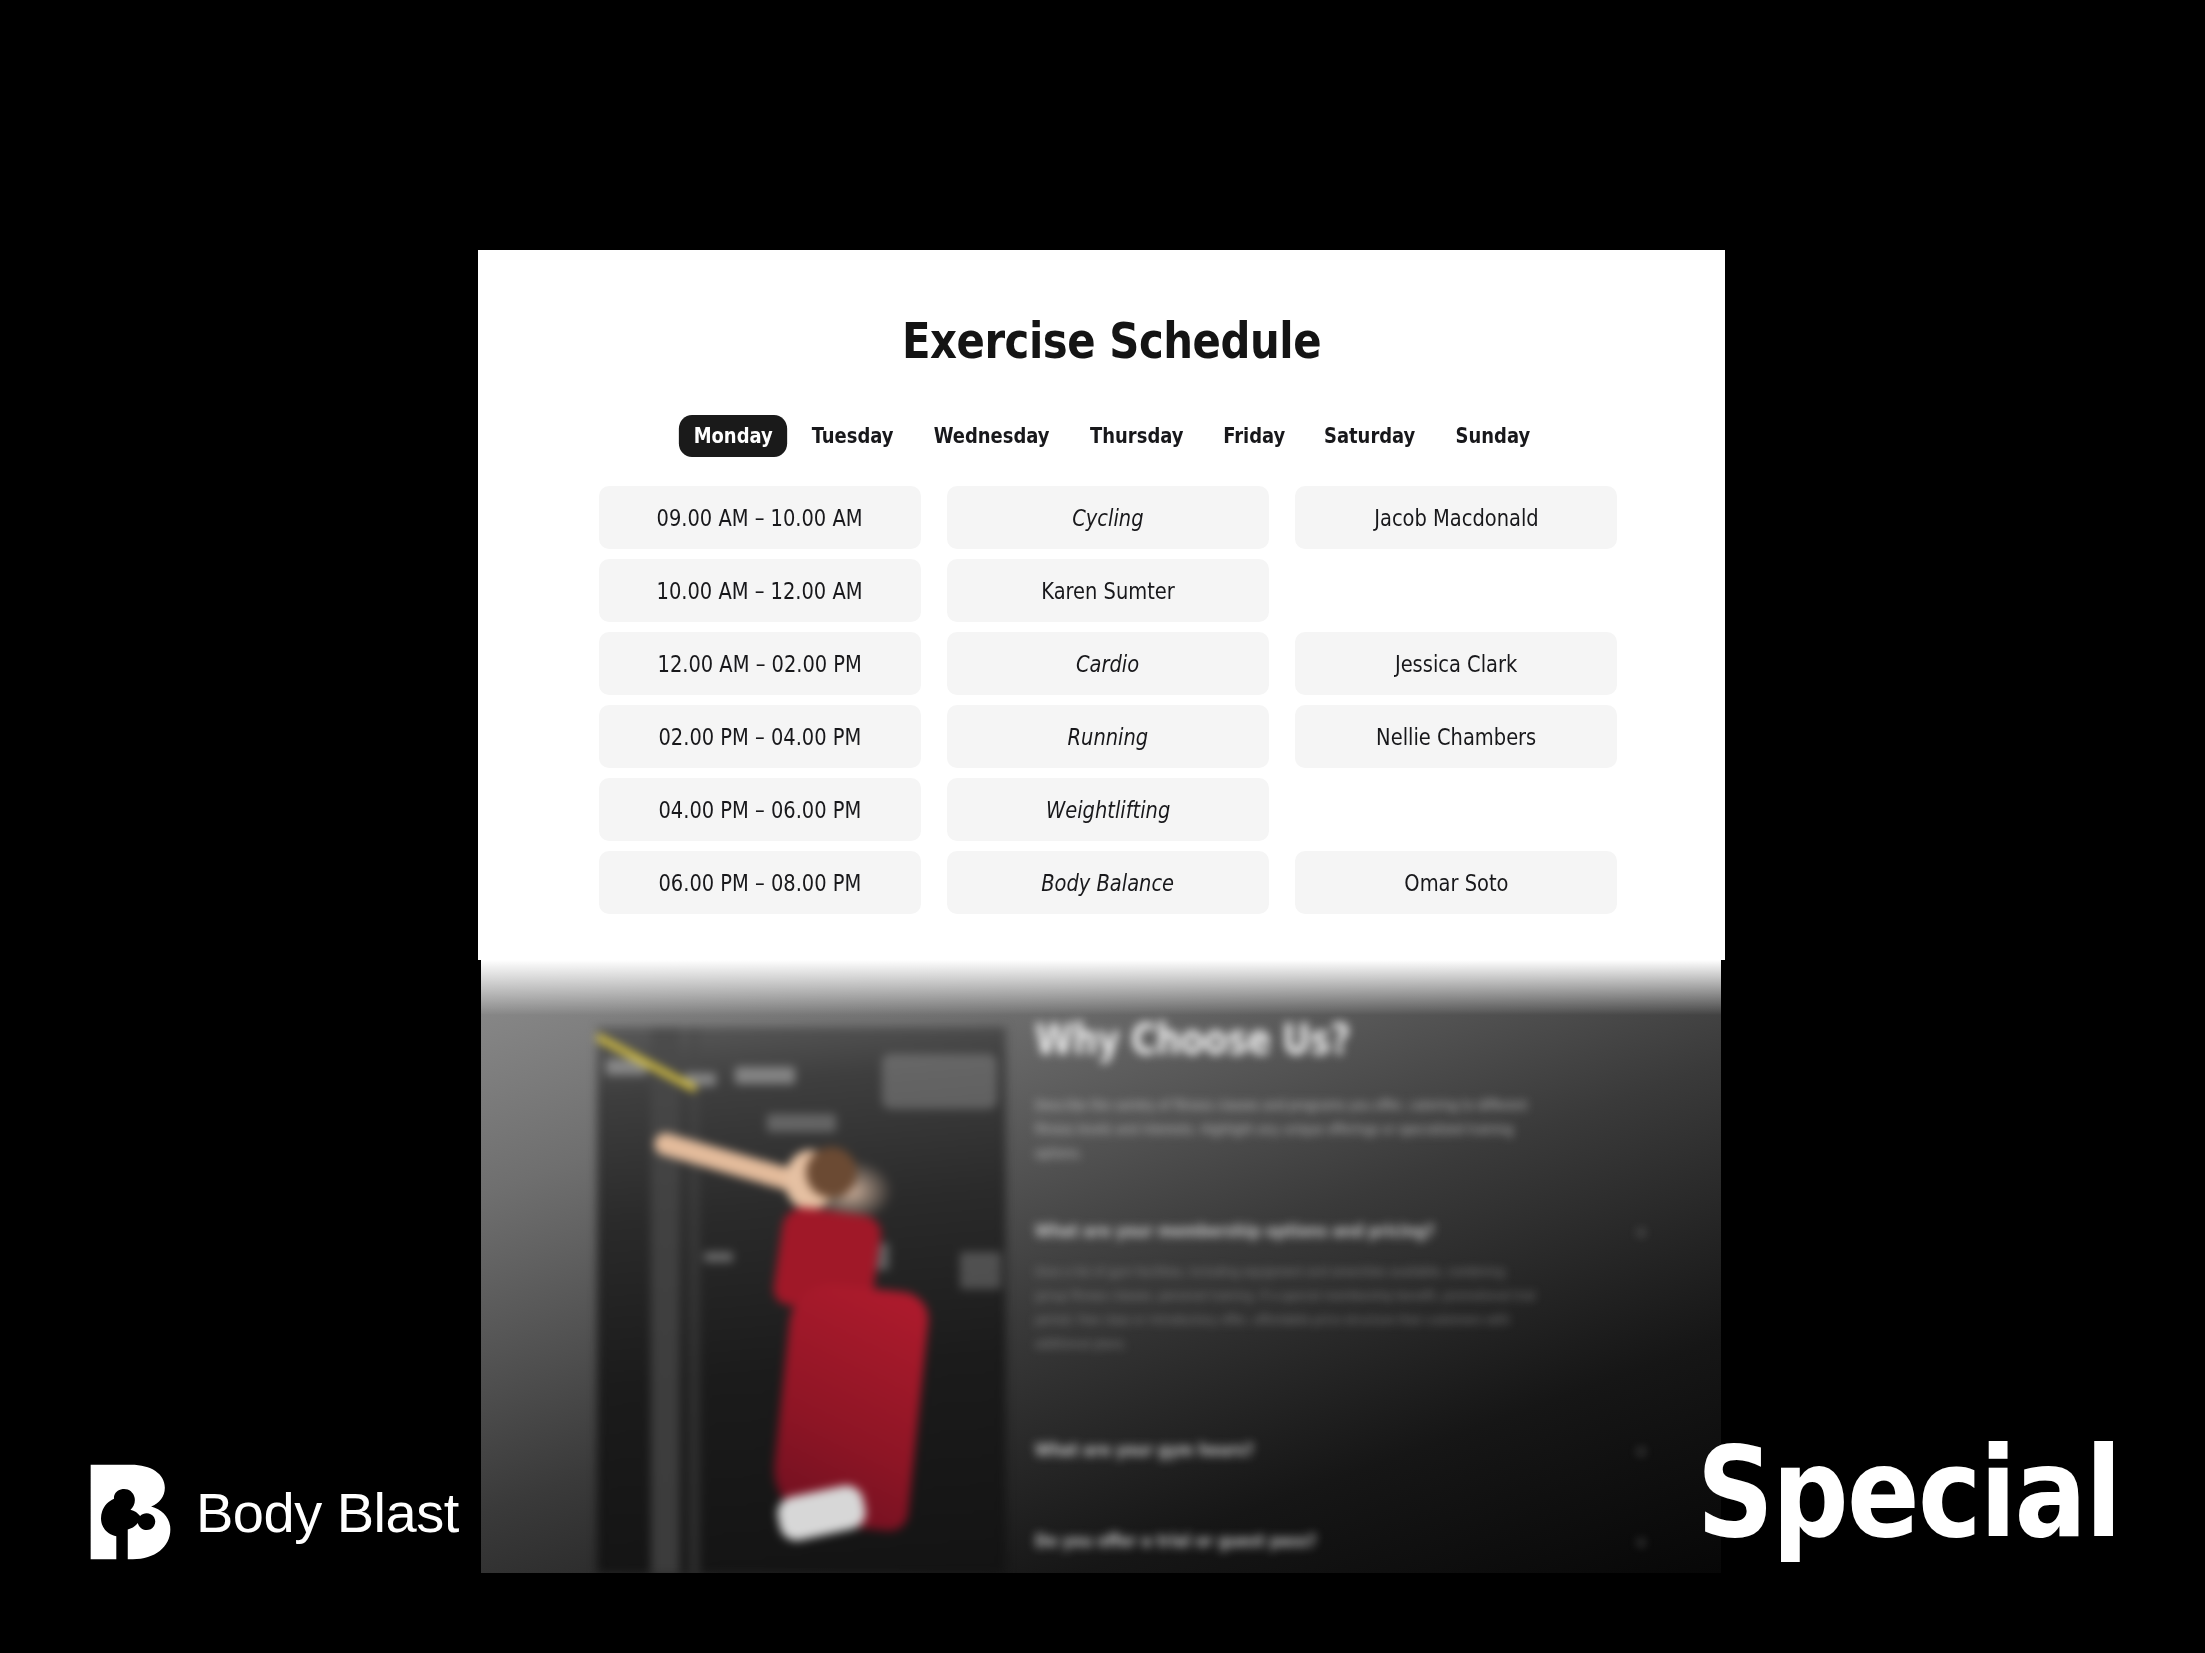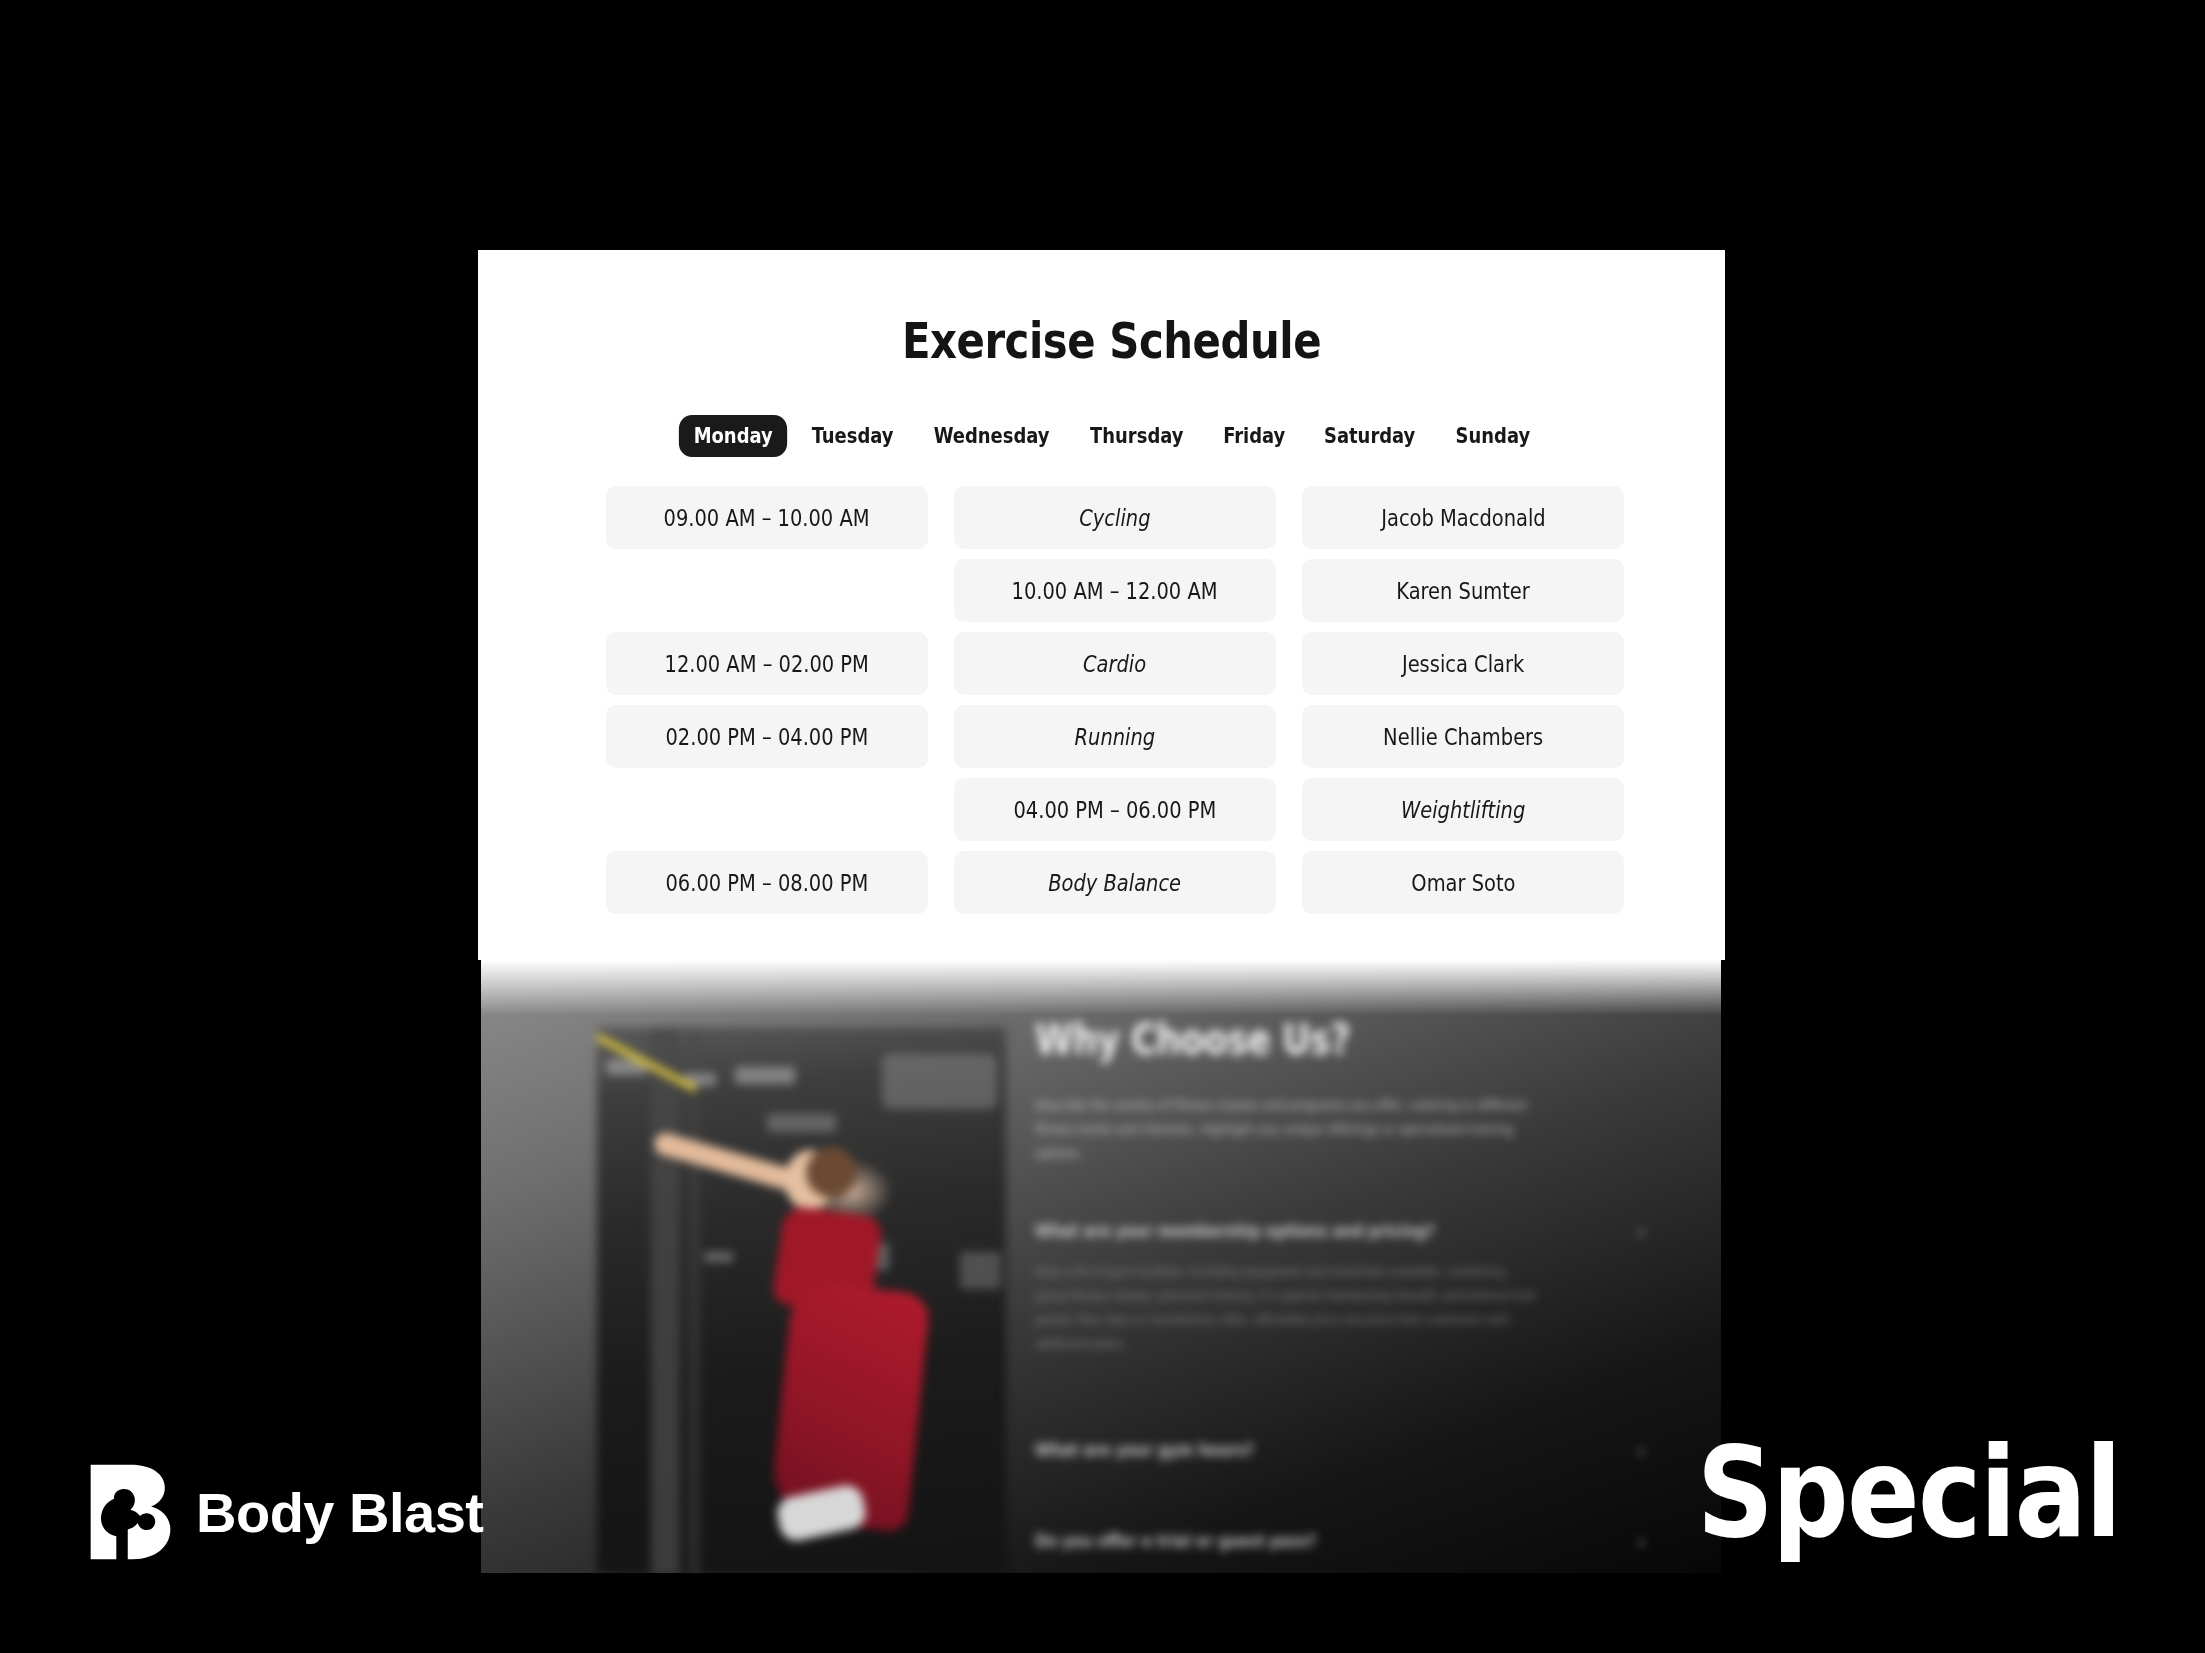--- a/index.html
+++ b/index.html
@@ -37,21 +37,21 @@
     padding:9.2px 15.6px; border-radius:13.8px; white-space:nowrap;
     cursor:pointer; transform:scaleX(0.95);
   }
   .day-tab.active{ background:#1a1a1a; color:#ffffff; }
 
   
   #schedule-grid{
     margin:29px auto 0; width:1025px;
     display:flex; flex-direction:column; gap:10px;
   }
-  .schedule-row{ display:flex; gap:26px;justify-content:flex-end; }
+  .schedule-row{ display:flex; gap:26px; }
   .cell{
     background:#f5f5f5; border-radius:10px;
     height:63px; display:flex; align-items:center; justify-content:center;
     font-family:"DejaVu Sans Condensed","Liberation Sans Narrow","Liberation Sans",sans-serif;
     font-size:23px; font-weight:500; color:#18181b; white-space:nowrap;
     transform-origin:center; cursor:default;
   }
   .cell span{ display:block; transform:scaleX(0.94); }
   .cell.col-time{ width:322px; }
   .cell.col-class{ width:322px;font-style:italic; }
@@ -143,21 +143,21 @@
   .faq-sp-2{ margin-top:61px; }
 
   
   #brand{
     position:absolute; left:87px; top:1459px;
     display:flex; align-items:center; gap:22px;
   }
   #brand-mark{ width:87px; height:106px; flex:0 0 auto; }
   #brand-name{
     font-family:"Liberation Sans", sans-serif;
-    font-weight:700; font-size:56px; color:#ffffff; letter-spacing:-0.5px;
+    font-weight:400; font-size:56px; color:#ffffff; letter-spacing:-0.5px;
     white-space:nowrap;
   }
 
   
   #special-word{
     position:absolute; right:85px; bottom:99px;
     font-family:"DejaVu Sans Condensed","Liberation Sans Narrow","Liberation Sans",sans-serif;
     font-weight:700; font-size:124px; color:#ffffff;
     letter-spacing:-1.8px; line-height:1; white-space:nowrap;
     transform:scaleX(0.96); transform-origin:right bottom;

